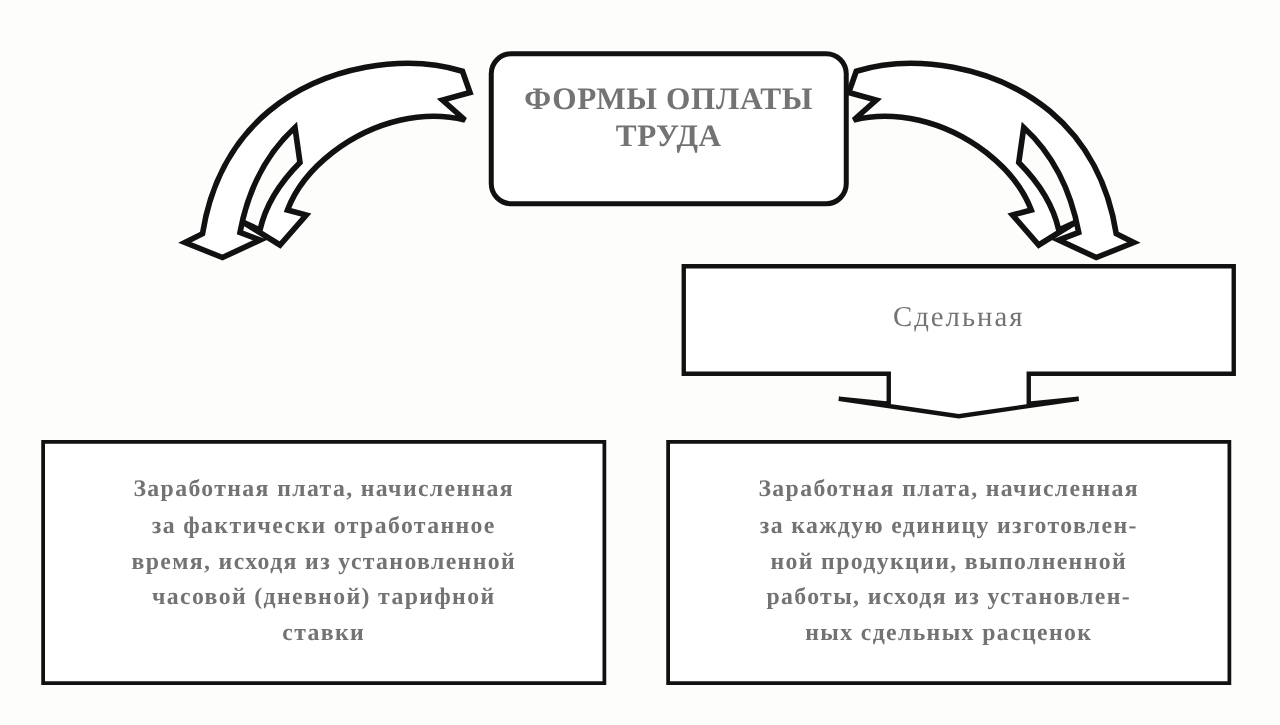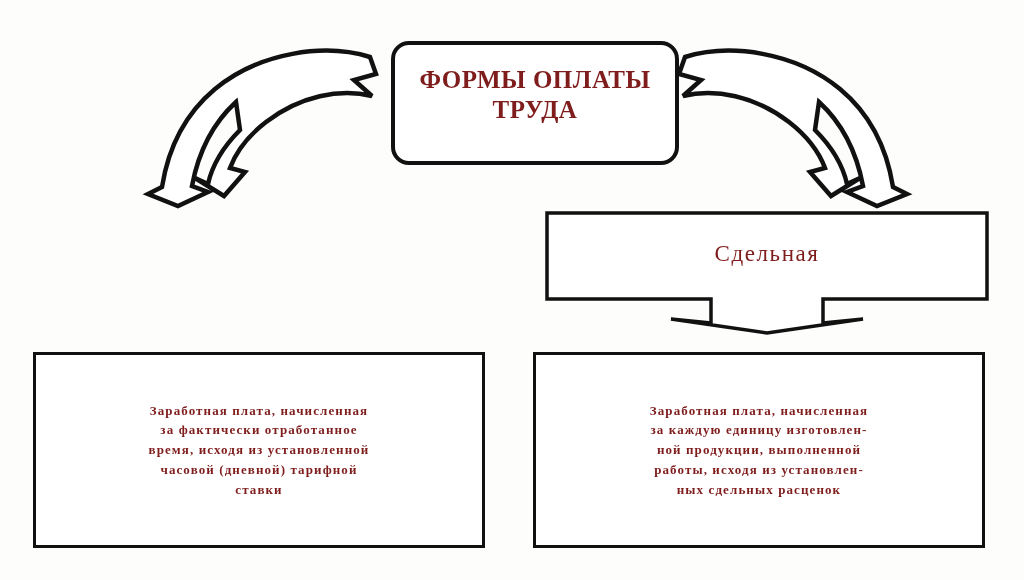--- a/index.html
+++ b/index.html
@@ -7,21 +7,21 @@
     padding: 0;
     background: #ffffff;
   }
   #diagram-root {
     position: relative;
     width: 1024px;
     height: 580px;
     background: #fdfdfb;
     overflow: hidden;
     font-family: "Liberation Serif", "DejaVu Serif", serif;
-    color: #7f1d1d;
+    color: #737373;
   }
 
   
   #title-box {
     position: absolute;
     left: 391px;
     top: 41px;
     width: 288px;
     height: 124px;
     border: 4px solid #111111;
@@ -73,21 +73,21 @@
     background: #ffffff;
     box-sizing: border-box;
     display: flex;
     align-items: center;
     justify-content: center;
   }
   .desc-box.left  { left: 33px; }
   .desc-box.right { left: 533px; }
   .desc-box .desc-text {
     font-weight: bold;
-    font-size: 13px;
+    font-size: 19px;
     line-height: 1.52;
     text-align: center;
     letter-spacing: 1.1px;
     white-space: pre-line;
     padding: 0 10px;
   }
 
   
   .ribbon-arrow {
     position: absolute;

